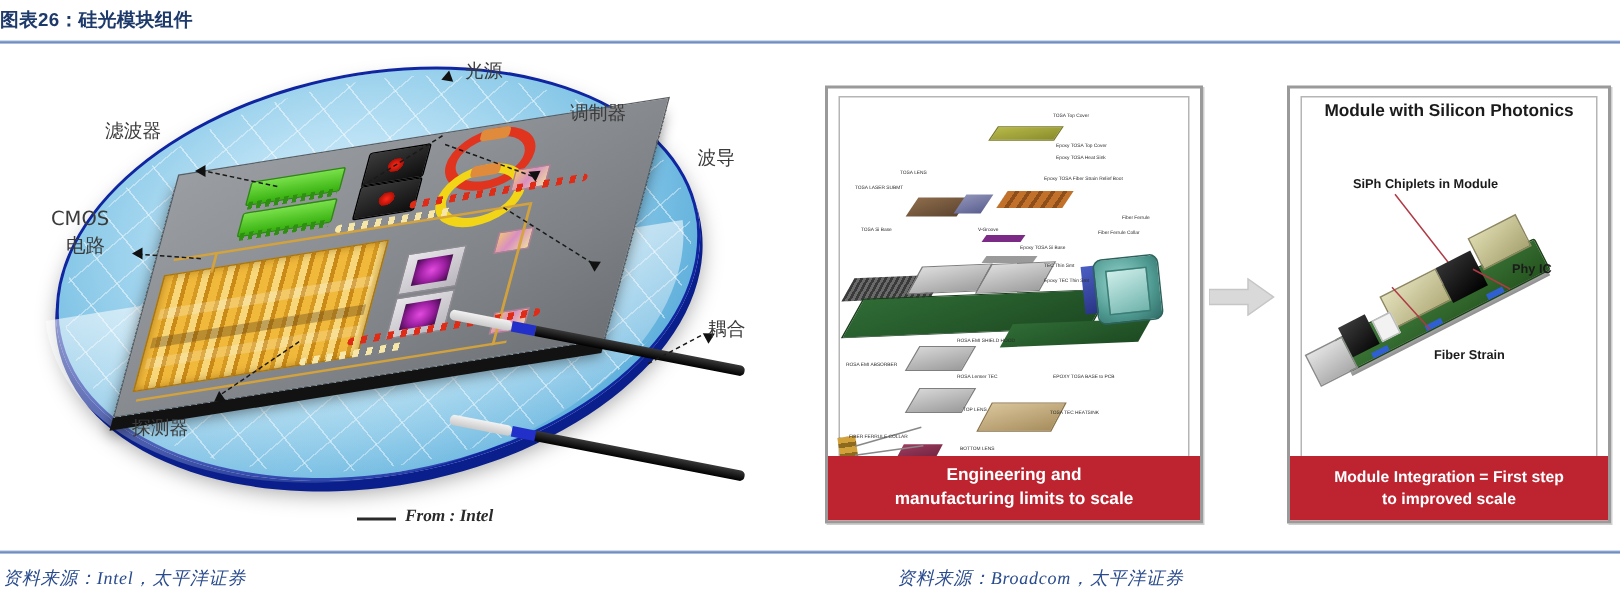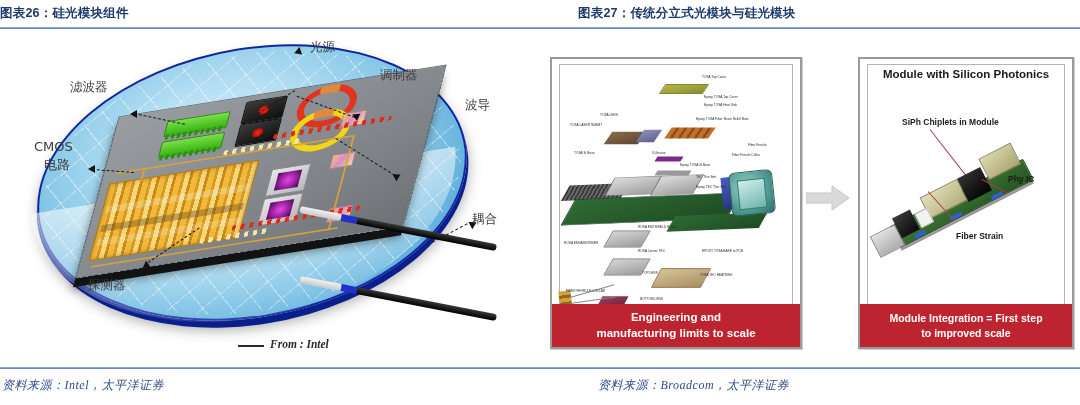--- a/index.html
+++ b/index.html
@@ -473,21 +473,20 @@
 
     <div class="from-rule"></div>
     <div class="from-intel" style="left:270px;">From : Intel</div>
 
     <div class="rule rule-bottom"></div>
     <div class="src">资料来源：Intel，太平洋证券</div>
   </div>
 
   <div class="panel panel-right">
 
-    <div class="fig-title">图表27：传统分立式光模块与硅光模块</div>
     <div class="rule rule-top"></div>
 
     <div class="box box-a">
       <div class="inner-frame"></div>
 
       <div class="ex">
         <div class="olive"></div>
         <div class="tosa-core"></div>
         <div class="vgroove"></div>
         <div class="ferrules"></div>

